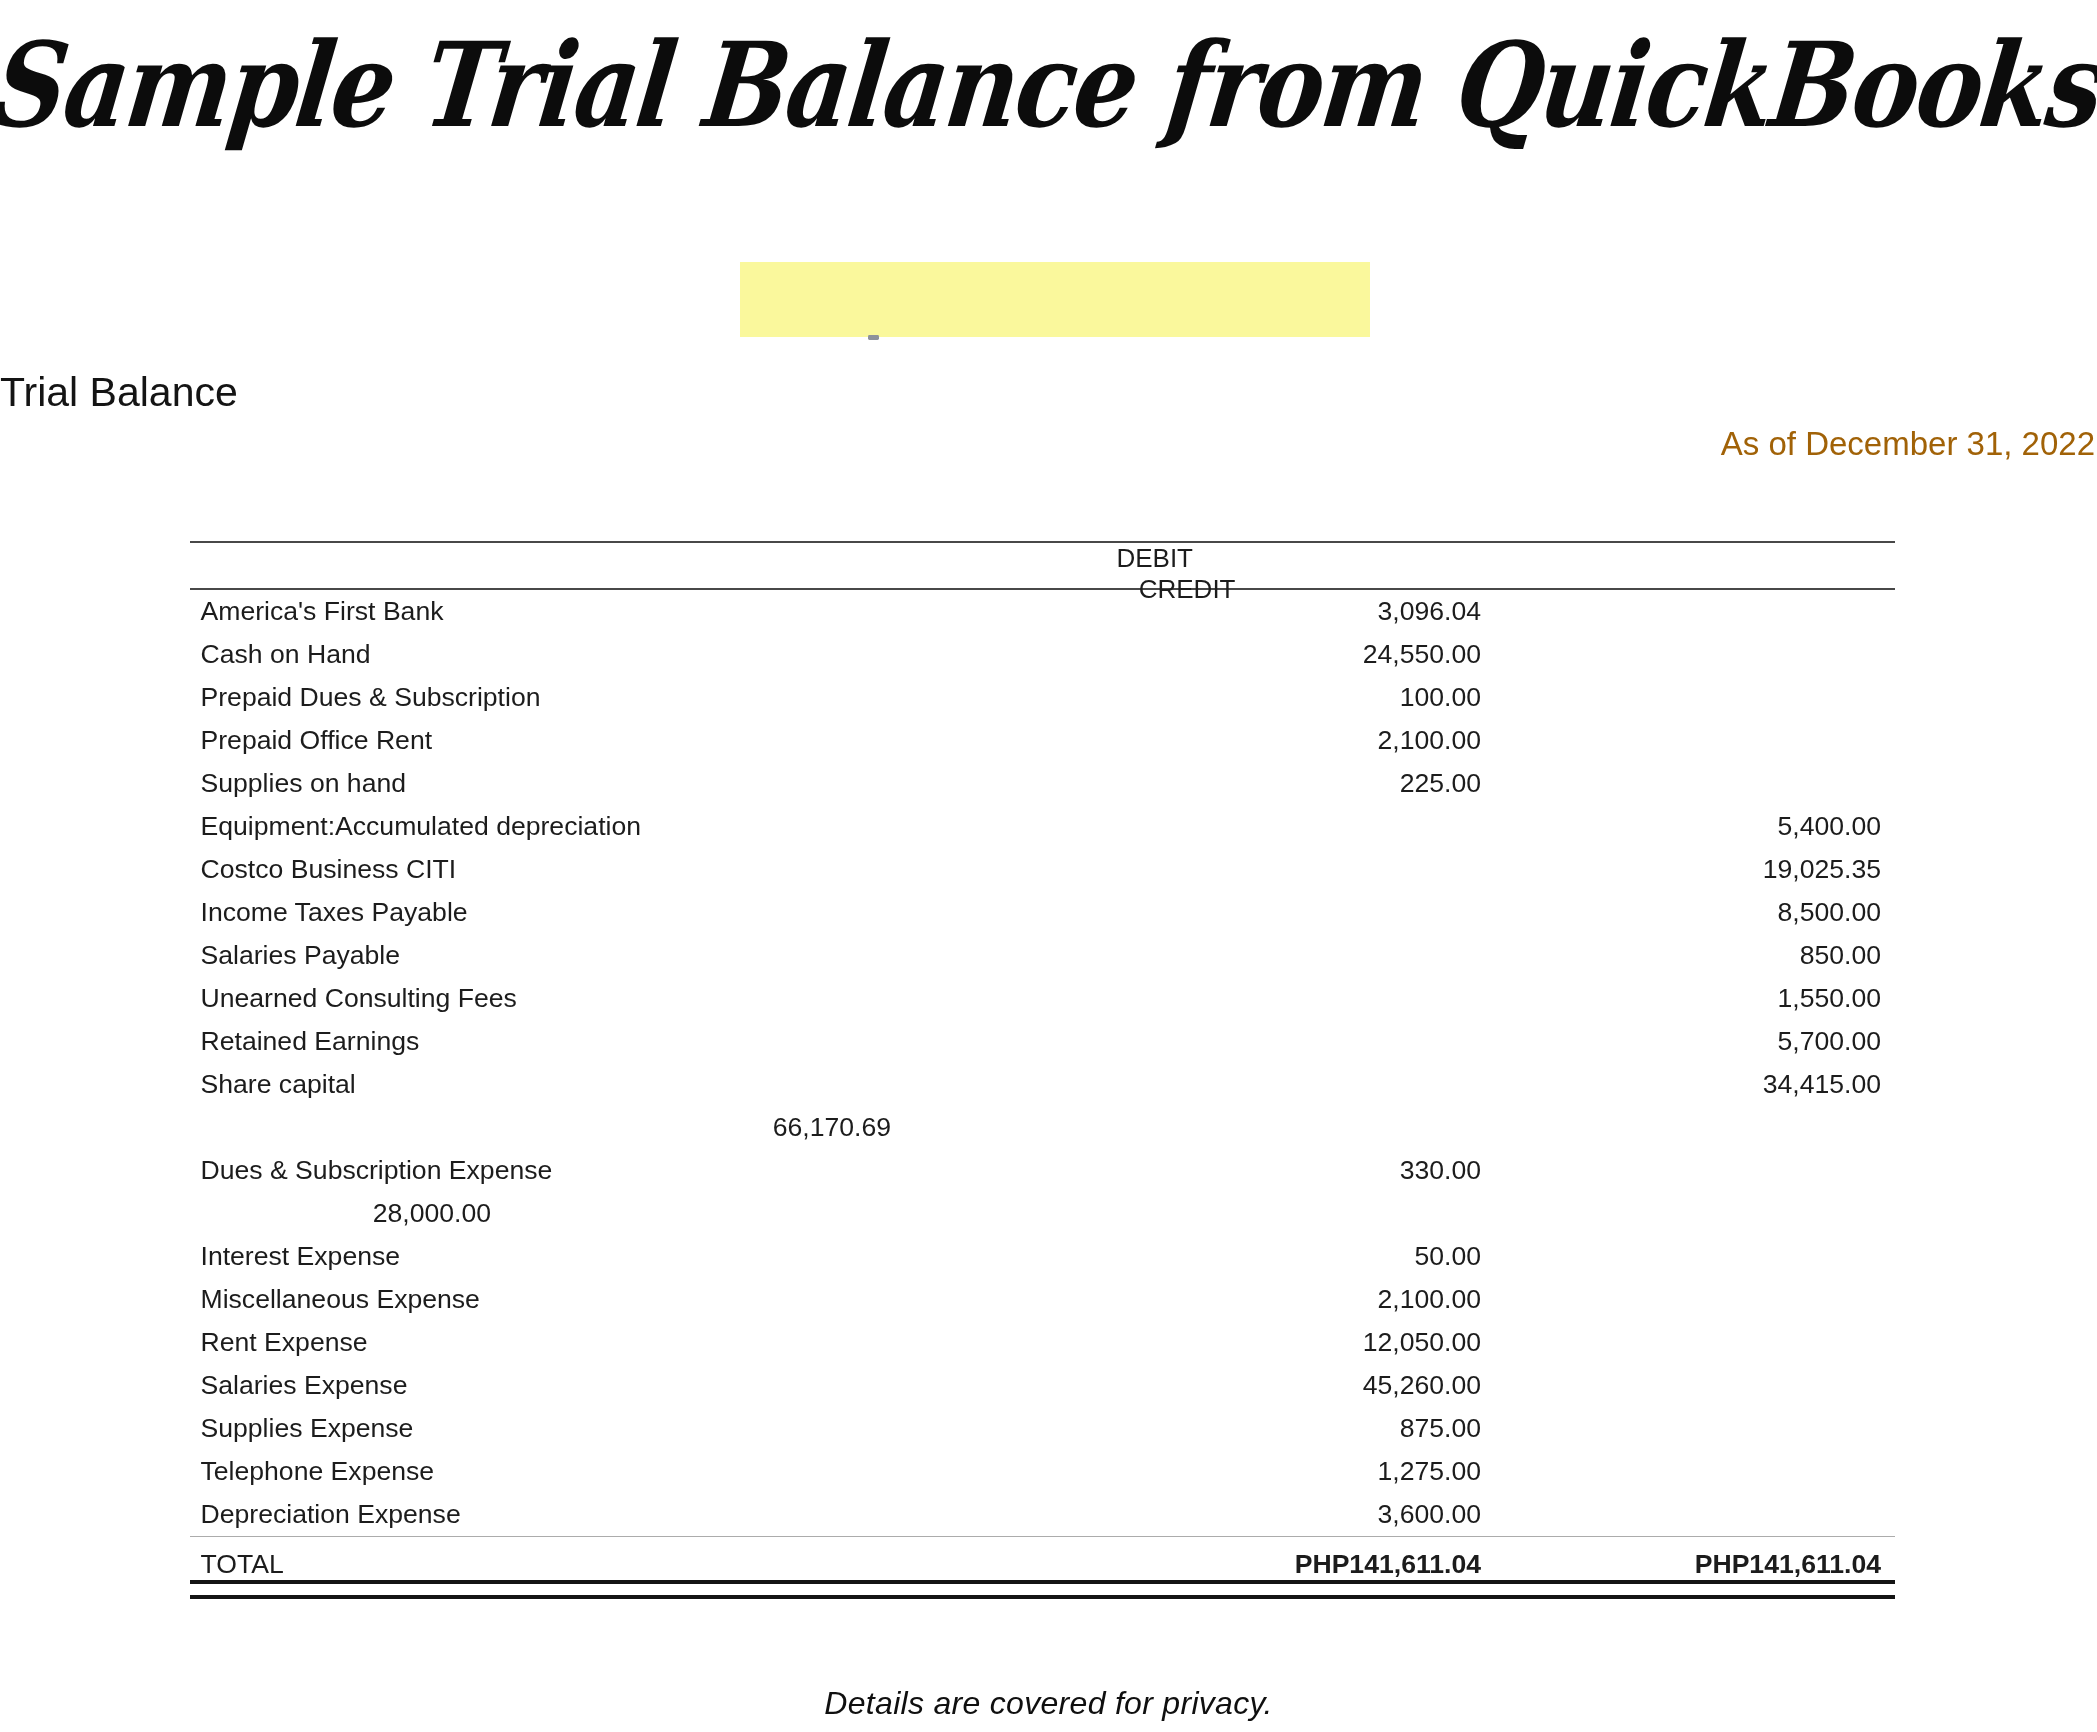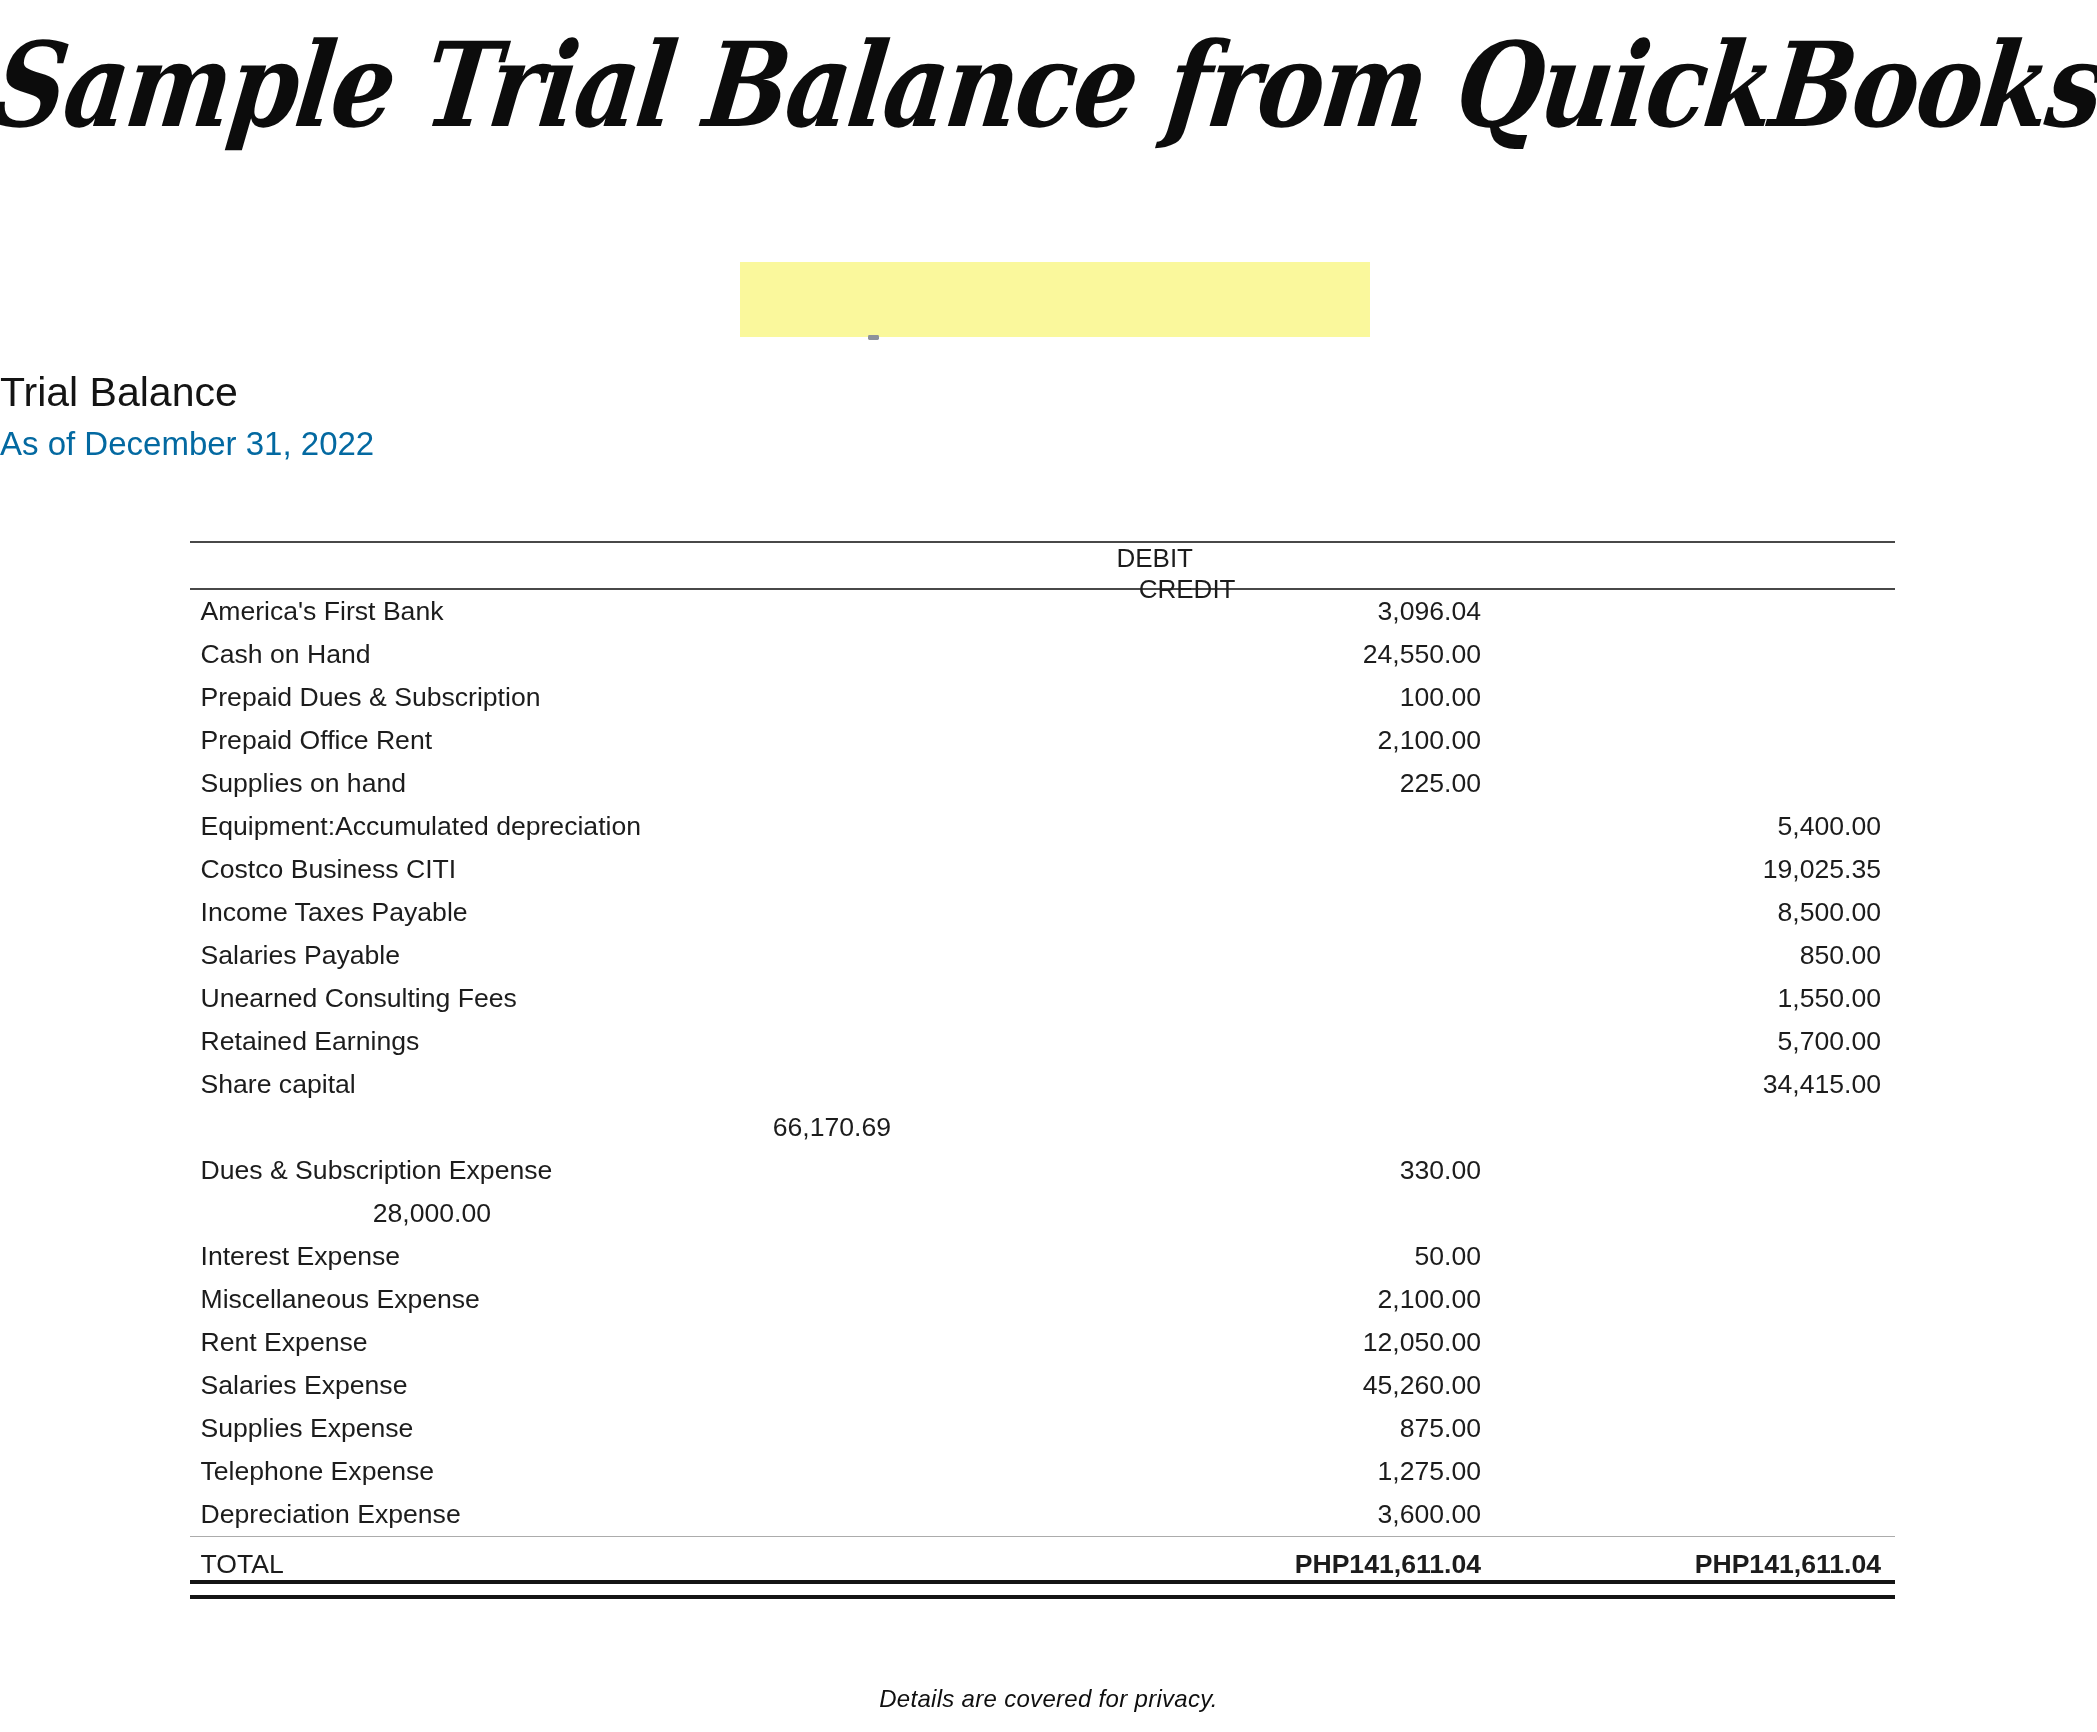--- a/index.html
+++ b/index.html
@@ -27,22 +27,22 @@
   .redaction-artifact{
     left:868px;top:335px;width:11.2px;height:4.9px;
     background:#8d929b;border-radius:1.4px;
   }
 
   .report-title{
     left:0;top:368px;width:2095px;text-align:left;
     font-size:41px;line-height:1.2;color:#141414;
   }
   .report-subtitle{
-    left:0;top:424px;width:2095px;text-align:left;
-    font-size:33px;line-height:1.2;color:#0369a1;
+    left:0;top:424px;width:2095px;text-align:right;
+    font-size:33px;line-height:1.2;color:#a16207;
   }
 
   
   .tb{
     left:190px;top:541px;width:1705px;font-size:26.6px;color:#1c1c1c;
   }
   .tb-head{
     display:flex;align-items:center;height:45px;
     border-top:2.1px solid var(--rule_dark,#484848);
     border-bottom:2.1px solid var(--rule_dark,#484848);
@@ -57,21 +57,21 @@
   .tb-total{display:flex;align-items:flex-end;height:43px;}
   .tb-total .c-debit,.tb-total .c-credit{font-weight:700;}
   .double-rule{
     height:10.5px;
     border-top:4.2px solid var(--rule_black,#141414);
     border-bottom:4.2px solid var(--rule_black,#141414);
   }
 
   .privacy-note{
     left:0;top:1685px;width:2097px;text-align:center;
-    font-style:italic;font-size:24px;letter-spacing:0.3px;color:#0f0f0f;
+    font-style:italic;font-size:32px;letter-spacing:0.3px;color:#0f0f0f;
   }
 </style>
 </head>
 <body>
 
 <div class="abs hand-title">Sample Trial Balance from QuickBooks</div>
 
 <div class="abs redaction"></div>
 <div class="abs redaction-artifact"></div>
 

